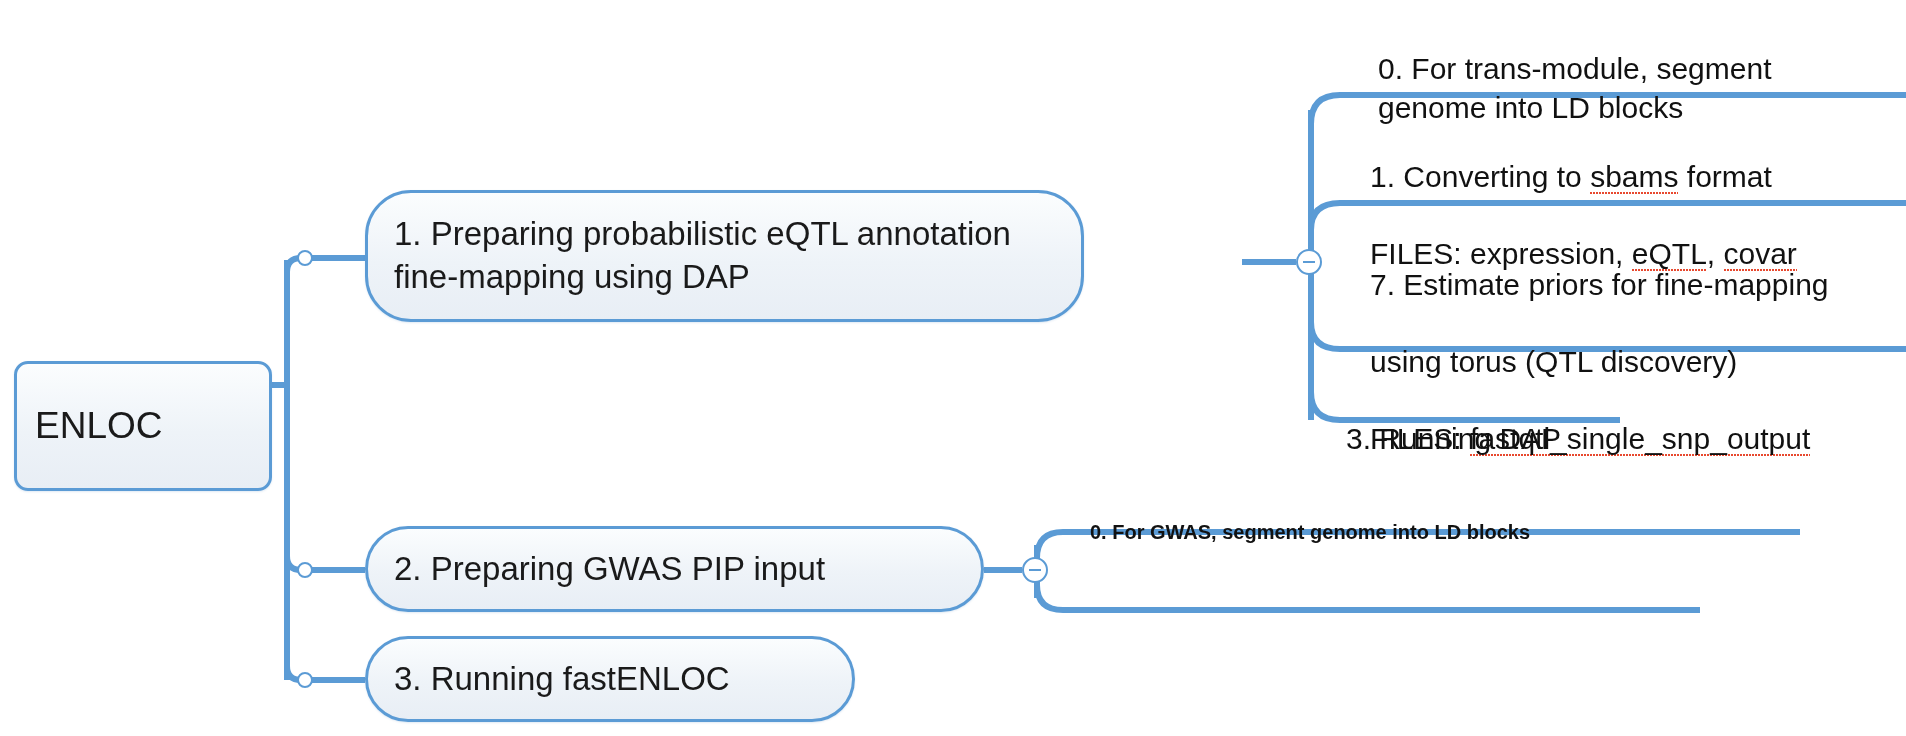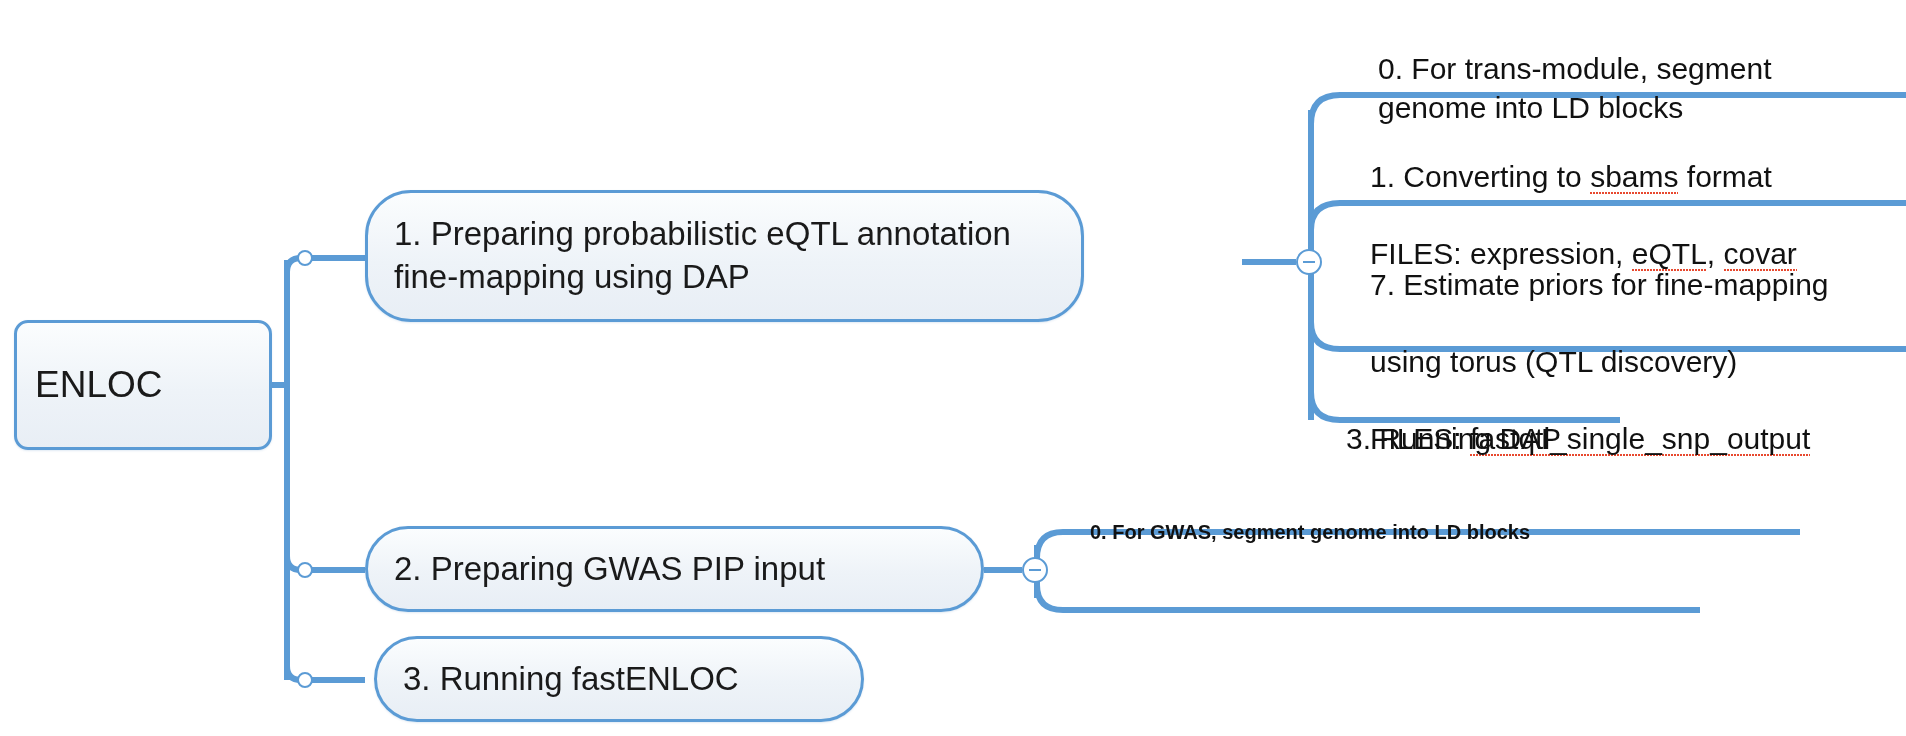--- a/index.html
+++ b/index.html
@@ -34,20 +34,21 @@
     border: 3px solid #5B9BD5;
     background: linear-gradient(180deg, #fbfdfe 0%, #eef3f8 55%, #e8eef5 100%);
     color: #1a1a1a;
     display: flex;
     align-items: center;
     box-shadow: 0 1px 2px rgba(90,140,190,0.18);
   }
   .node-root {
     border-radius: 14px;
     padding: 0 18px;
+    margin-top: 41px;
   }
   .node-branch {
     border-radius: 46px;
     padding: 0 26px;
   }
   .node-text {
     white-space: pre-line;
     line-height: 1.30;
   }
 
@@ -142,21 +143,21 @@
 
   <div class="node node-branch" style="left:365px; top:190px; width:719px; height:132px; font-size:33px;">
     <span class="node-text">1. Preparing probabilistic eQTL annotation
 fine-mapping using DAP</span>
   </div>
 
   <div class="node node-branch" style="left:365px; top:526px; width:619px; height:86px; font-size:33px;">
     <span class="node-text">2. Preparing GWAS PIP input</span>
   </div>
 
-  <div class="node node-branch" style="left:374px; top:636px; width:490px; height:86px; font-size:33px;">
+  <div class="node node-branch" style="left:365px; top:636px; width:490px; height:86px; font-size:33px;">
     <span class="node-text">3. Running fastENLOC</span>
   </div>
 
   <div class="leaf" style="left:1370px; top:12px; width:530px; font-size:30px;margin-left:8px;">
     <span>0. For trans-module, segment
 genome into LD blocks</span>
   </div>
 
   <div class="leaf" style="left:1370px; top:120px; width:536px; font-size:30px;">
     <span>1. Converting to <span class="sp">sbams</span> format</span><br>

